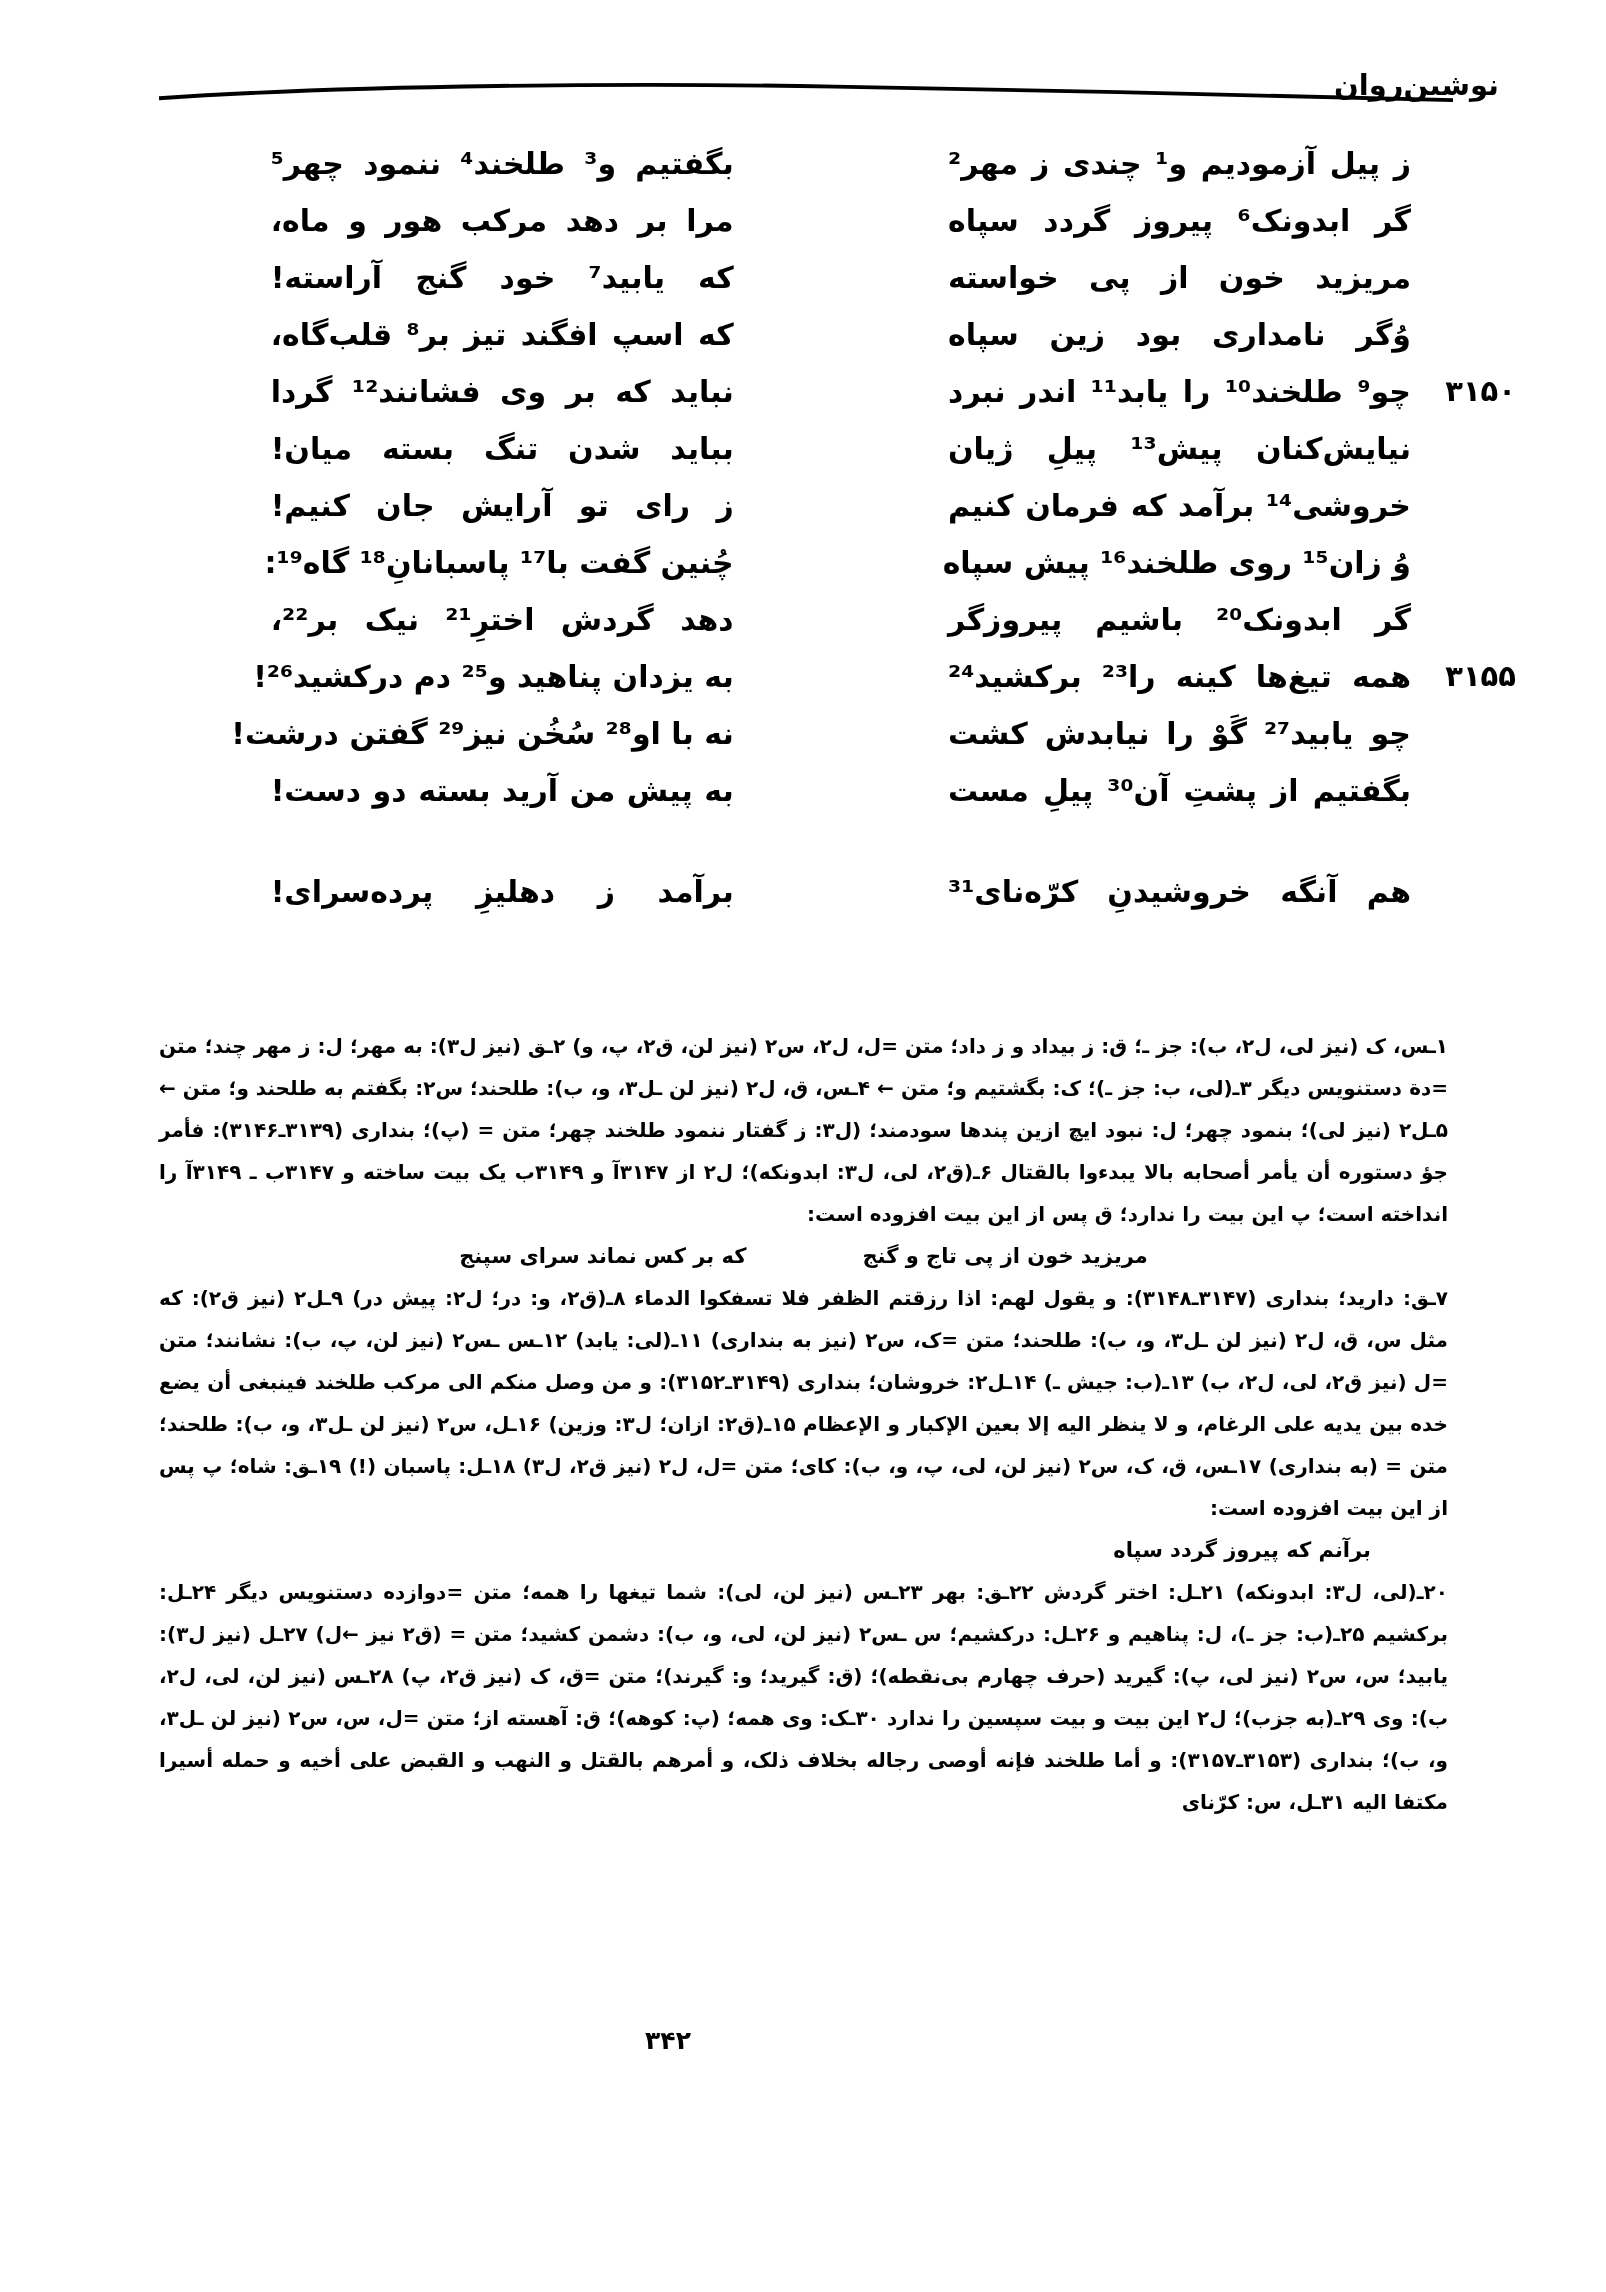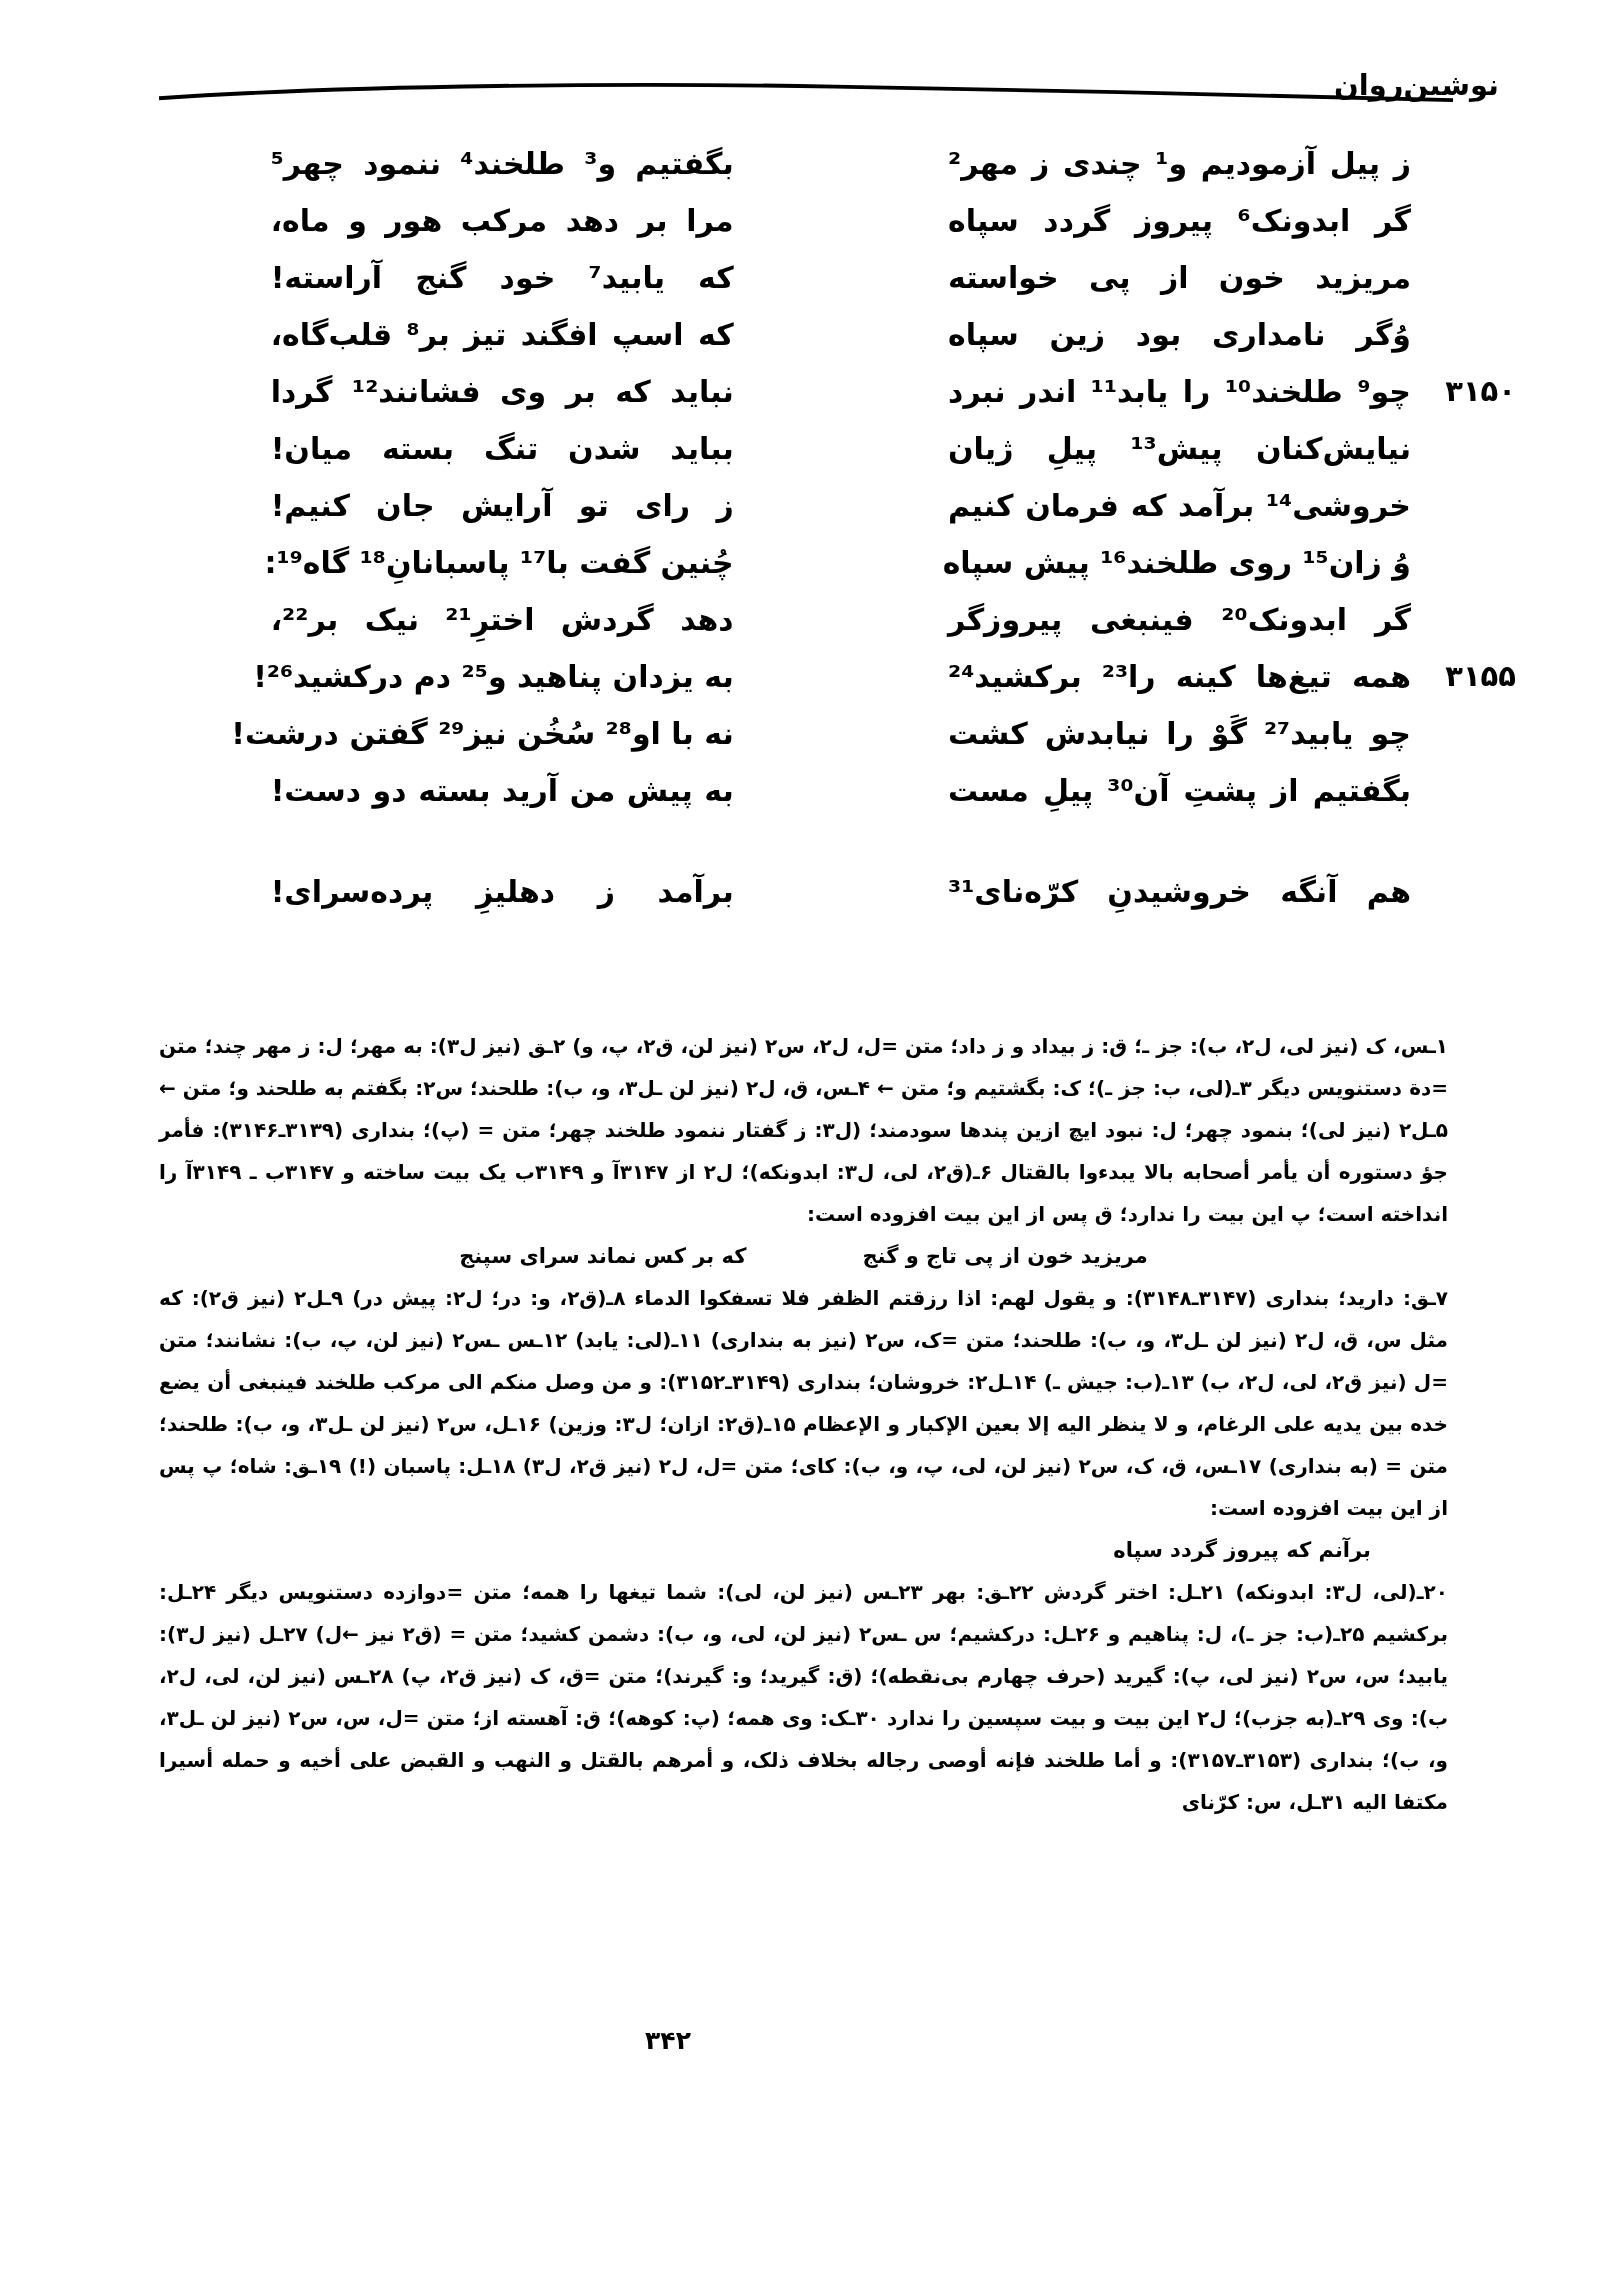--- a/index.html
+++ b/index.html
@@ -152,21 +152,21 @@
     <span class="hemistich first">خروشی¹⁴ برآمد که فرمان کنیم</span>
     <span class="hemistich second">ز رای تو آرایش جان کنیم!</span>
   </div>
   <div class="couplet">
     <span class="verse-num"></span>
     <span class="hemistich first">وُ زان¹⁵ روی طلخند¹⁶ پیش سپاه</span>
     <span class="hemistich second">چُنین گفت با¹⁷ پاسبانانِ¹⁸ گاه¹⁹:</span>
   </div>
   <div class="couplet">
     <span class="verse-num"></span>
-    <span class="hemistich first">گر ابدونک²⁰ فینبغی پیروزگر</span>
+    <span class="hemistich first">گر ابدونک²⁰ باشیم پیروزگر</span>
     <span class="hemistich second">دهد گردش اخترِ²¹ نیک بر²²،</span>
   </div>
   <div class="couplet">
     <span class="verse-num">۳۱۵۵</span>
     <span class="hemistich first">همه تیغ‌ها کینه را²³ برکشید²⁴</span>
     <span class="hemistich second">به یزدان پناهید و²⁵ دم درکشید²⁶!</span>
   </div>
   <div class="couplet">
     <span class="verse-num"></span>
     <span class="hemistich first">چو یابید²⁷ گَوْ را نیابدش کشت</span>

